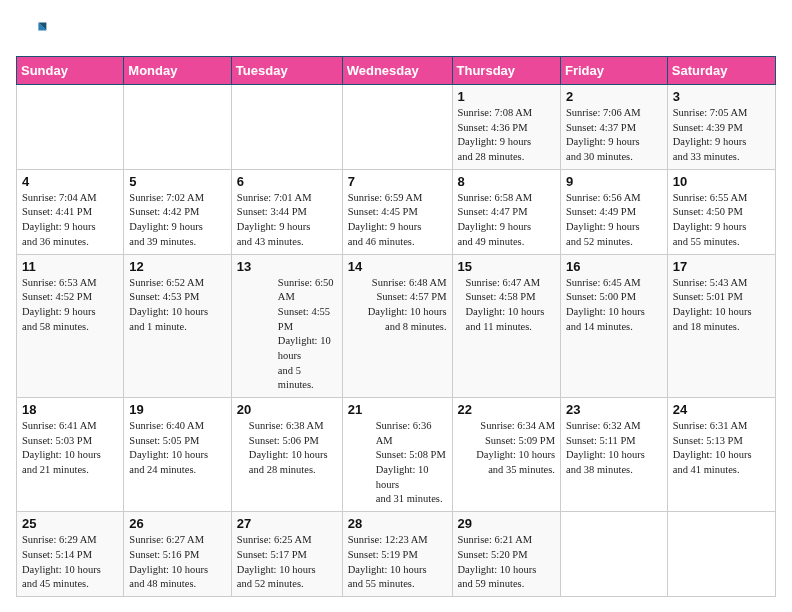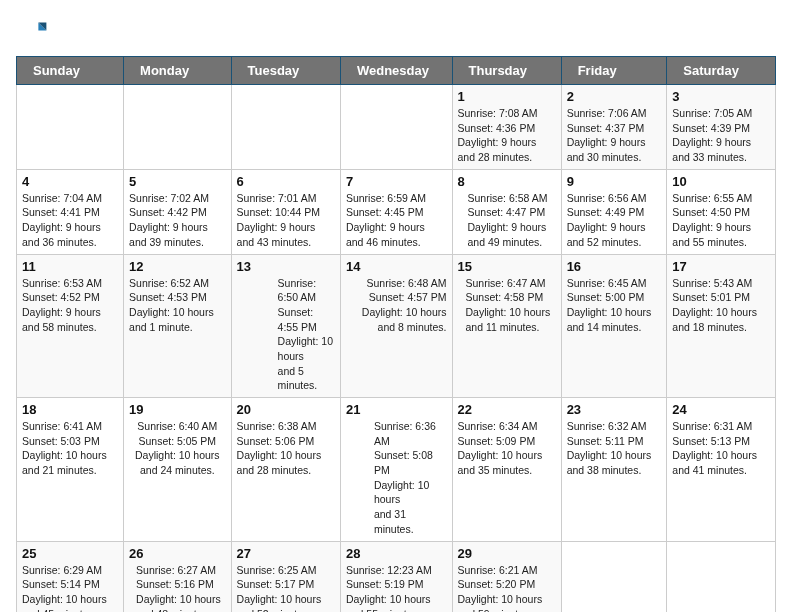--- a/index.html
+++ b/index.html
@@ -48,23 +48,23 @@
       color: #444;
       font-weight: normal;
     }
     table {
       width: 100%;
       border-collapse: collapse;
       margin-top: 8px;
       font-size: 11px;
     }
     thead th {
-      background-color: #737373;
+      background-color: #ec4899;
       color: #fff;
-      padding: 6px 16px;
+      padding: 6px 4px;
       text-align: left;
       font-size: 13px;
       font-weight: bold;
       border: 1px solid #1a5276;
     }
     tbody td {
       border: 1px solid #ccc;
       padding: 4px 5px;
       vertical-align: top;
       width: 113px;
@@ -78,20 +78,21 @@
       font-weight: bold;
       font-size: 13px;
       display: block;
       margin-bottom: 2px;
       color: #111;
     }
     .day-info {
       color: #222;
       font-size: 10.5px;
       line-height: 1.4;
+      font-family: Liberation Serif, serif;
     }
     .empty-cell {
       background: #fff !important;
     }
   </style>
 </head>
 <body>
 
 <div class="header-top">
   <div class="logo">
@@ -161,34 +162,34 @@
         <td>
           <span class="day-num">5</span>
           <div class="day-info" style="white-space: pre-line;">Sunrise: 7:02 AM
 Sunset: 4:42 PM
 Daylight: 9 hours
 and 39 minutes.</div>
         </td>
         <td>
           <span class="day-num">6</span>
           <div class="day-info" style="white-space: pre-line;">Sunrise: 7:01 AM
-Sunset: 10:44 PM
+Sunset: 3:44 PM
 Daylight: 9 hours
 and 43 minutes.</div>
         </td>
         <td>
           <span class="day-num">7</span>
           <div class="day-info" style="white-space: pre-line;">Sunrise: 6:59 AM
 Sunset: 4:45 PM
 Daylight: 9 hours
 and 46 minutes.</div>
         </td>
         <td>
           <span class="day-num">8</span>
-          <div class="day-info" style="white-space: pre-line; margin-left: 10px;">Sunrise: 6:58 AM
+          <div class="day-info" style="white-space: pre-line;">Sunrise: 6:58 AM
 Sunset: 4:47 PM
 Daylight: 9 hours
 and 49 minutes.</div>
         </td>
         <td>
           <span class="day-num">9</span>
           <div class="day-info" style="white-space: pre-line;">Sunrise: 6:56 AM
 Sunset: 4:49 PM
 Daylight: 9 hours
 and 52 minutes.</div>
@@ -255,42 +256,42 @@
       <tr>
         <td>
           <span class="day-num">18</span>
           <div class="day-info" style="white-space: pre-line;">Sunrise: 6:41 AM
 Sunset: 5:03 PM
 Daylight: 10 hours
 and 21 minutes.</div>
         </td>
         <td>
           <span class="day-num">19</span>
-          <div class="day-info" style="white-space: pre-line; text-align: center;">Sunrise: 6:40 AM
+          <div class="day-info" style="white-space: pre-line;">Sunrise: 6:40 AM
 Sunset: 5:05 PM
 Daylight: 10 hours
 and 24 minutes.</div>
         </td>
         <td>
           <span class="day-num">20</span>
-          <div class="day-info" style="white-space: pre-line;">Sunrise: 6:38 AM
+          <div class="day-info" style="white-space: pre-line; margin-left: 12px;">Sunrise: 6:38 AM
 Sunset: 5:06 PM
 Daylight: 10 hours
 and 28 minutes.</div>
         </td>
         <td>
           <span class="day-num">21</span>
           <div class="day-info" style="white-space: pre-line; margin-left: 28px;">Sunrise: 6:36 AM
 Sunset: 5:08 PM
 Daylight: 10 hours
 and 31 minutes.</div>
         </td>
         <td>
           <span class="day-num">22</span>
-          <div class="day-info" style="white-space: pre-line;">Sunrise: 6:34 AM
+          <div class="day-info" style="white-space: pre-line; text-align: right;">Sunrise: 6:34 AM
 Sunset: 5:09 PM
 Daylight: 10 hours
 and 35 minutes.</div>
         </td>
         <td>
           <span class="day-num">23</span>
           <div class="day-info" style="white-space: pre-line;">Sunrise: 6:32 AM
 Sunset: 5:11 PM
 Daylight: 10 hours
 and 38 minutes.</div>
@@ -306,21 +307,21 @@
       <tr>
         <td>
           <span class="day-num">25</span>
           <div class="day-info" style="white-space: pre-line;">Sunrise: 6:29 AM
 Sunset: 5:14 PM
 Daylight: 10 hours
 and 45 minutes.</div>
         </td>
         <td>
           <span class="day-num">26</span>
-          <div class="day-info" style="white-space: pre-line; margin-left: 7px;">Sunrise: 6:27 AM
+          <div class="day-info" style="white-space: pre-line;">Sunrise: 6:27 AM
 Sunset: 5:16 PM
 Daylight: 10 hours
 and 48 minutes.</div>
         </td>
         <td>
           <span class="day-num">27</span>
           <div class="day-info" style="white-space: pre-line;">Sunrise: 6:25 AM
 Sunset: 5:17 PM
 Daylight: 10 hours
 and 52 minutes.</div>

